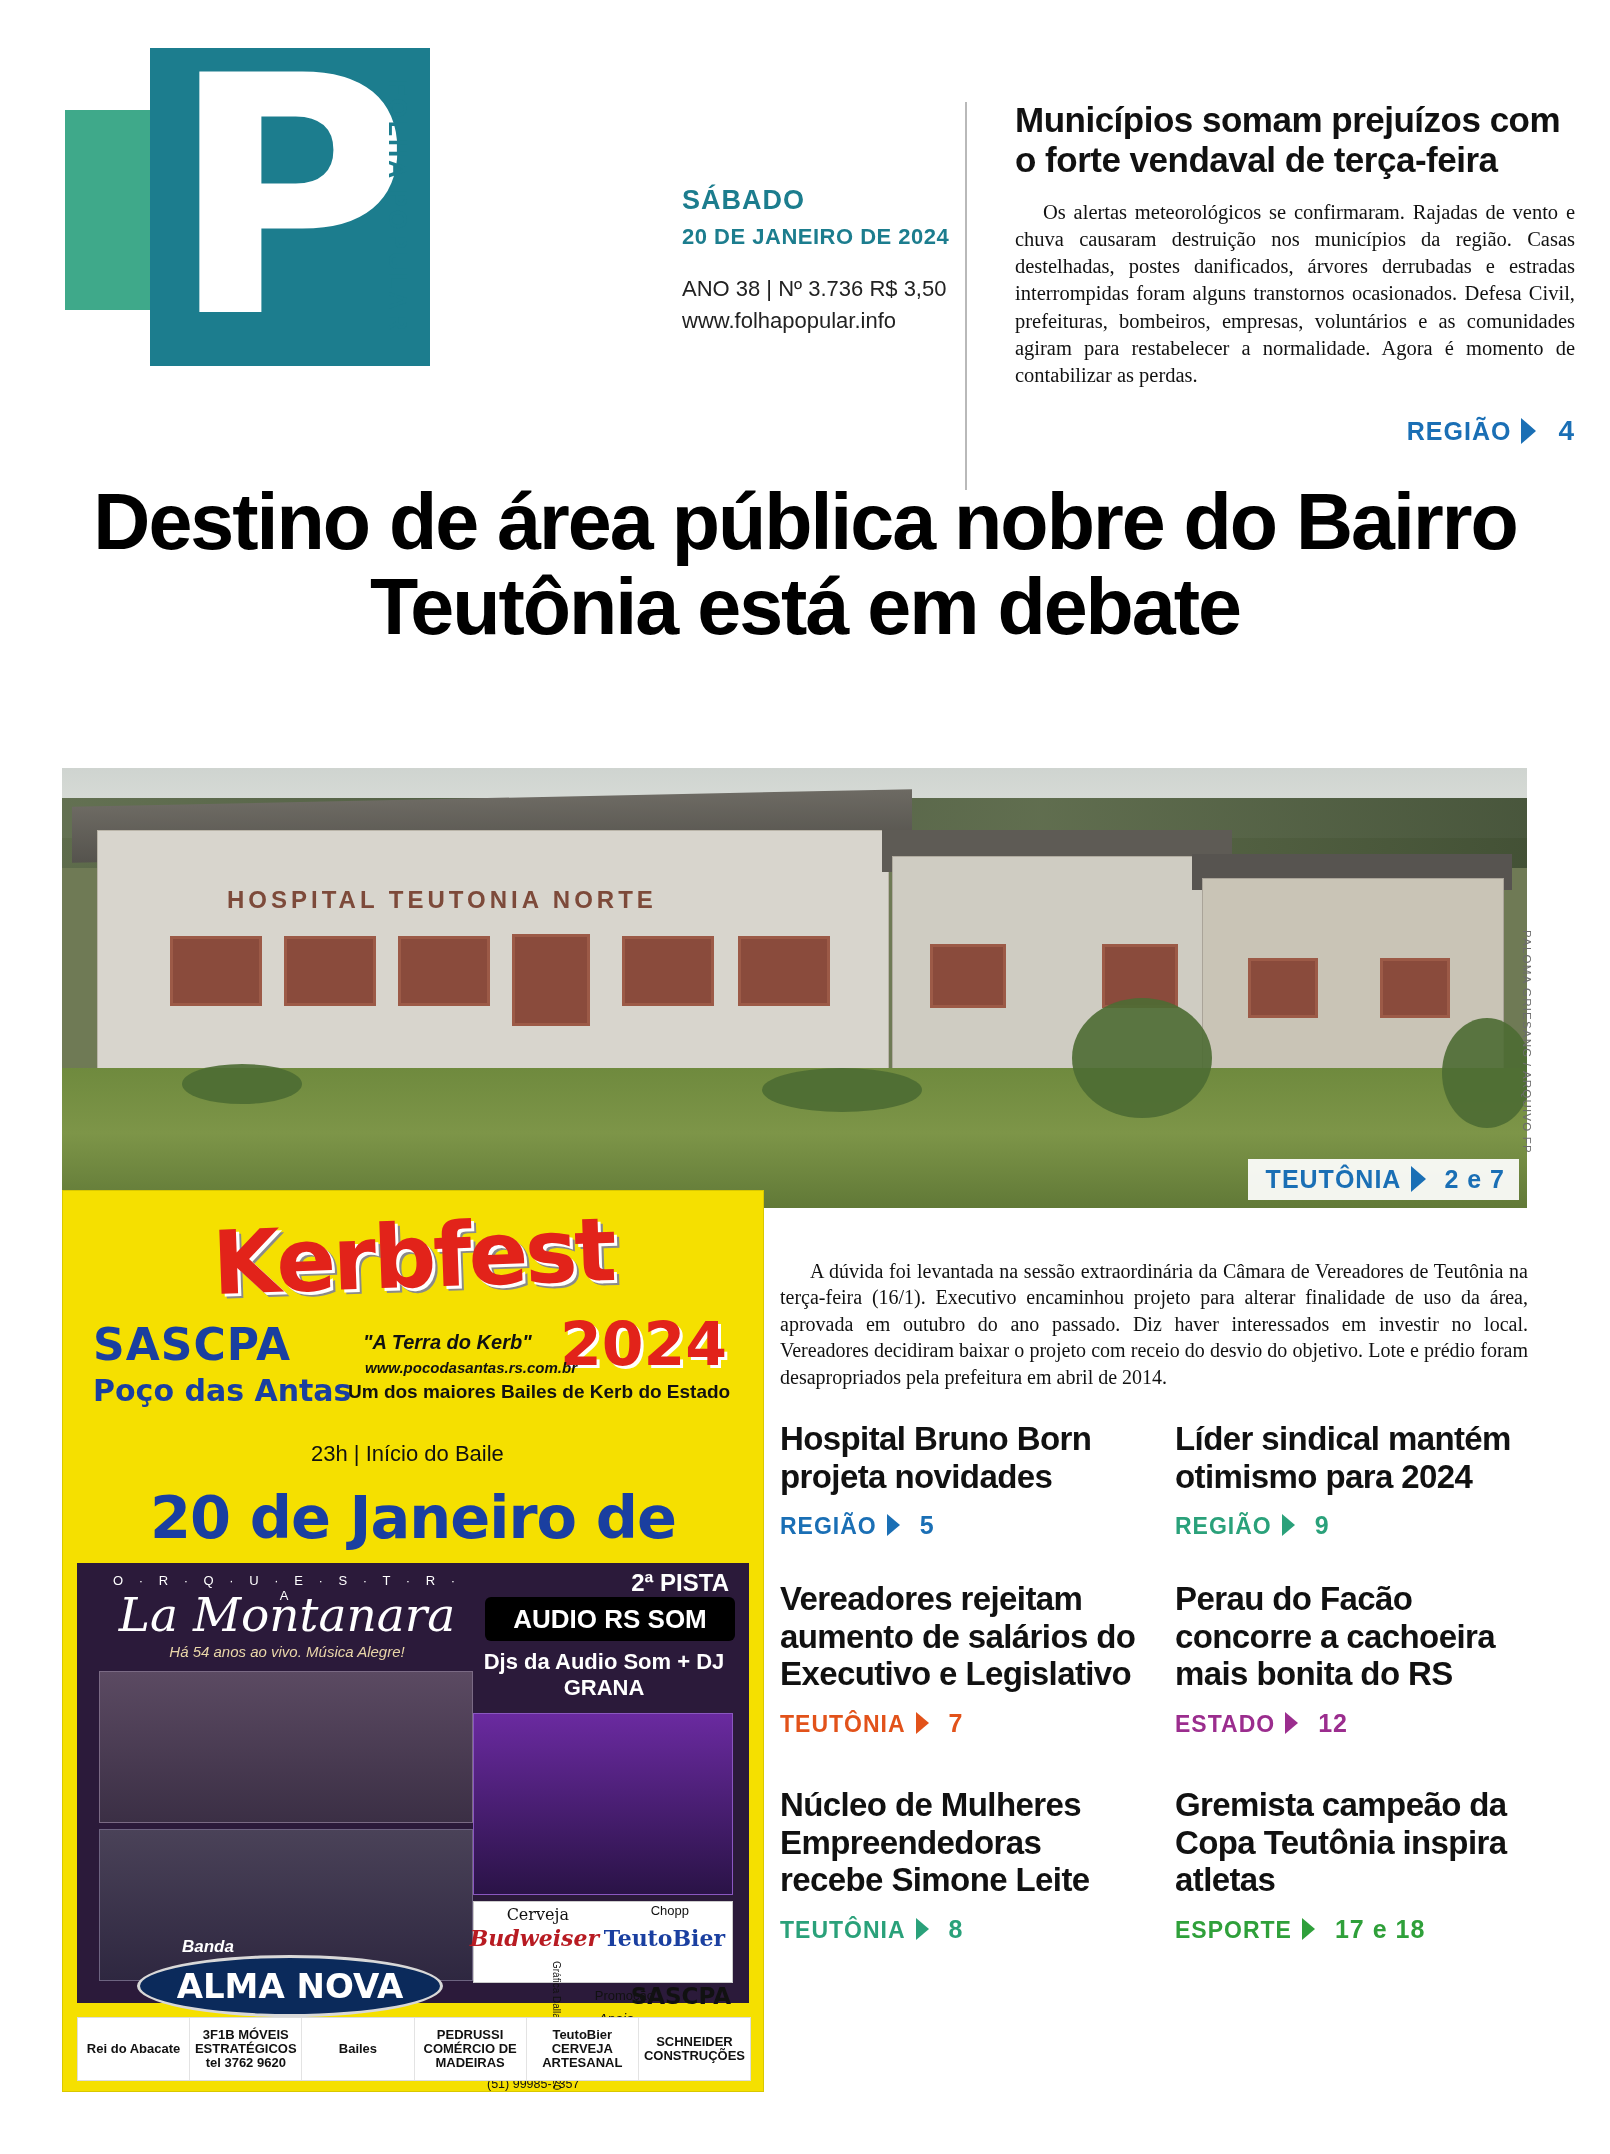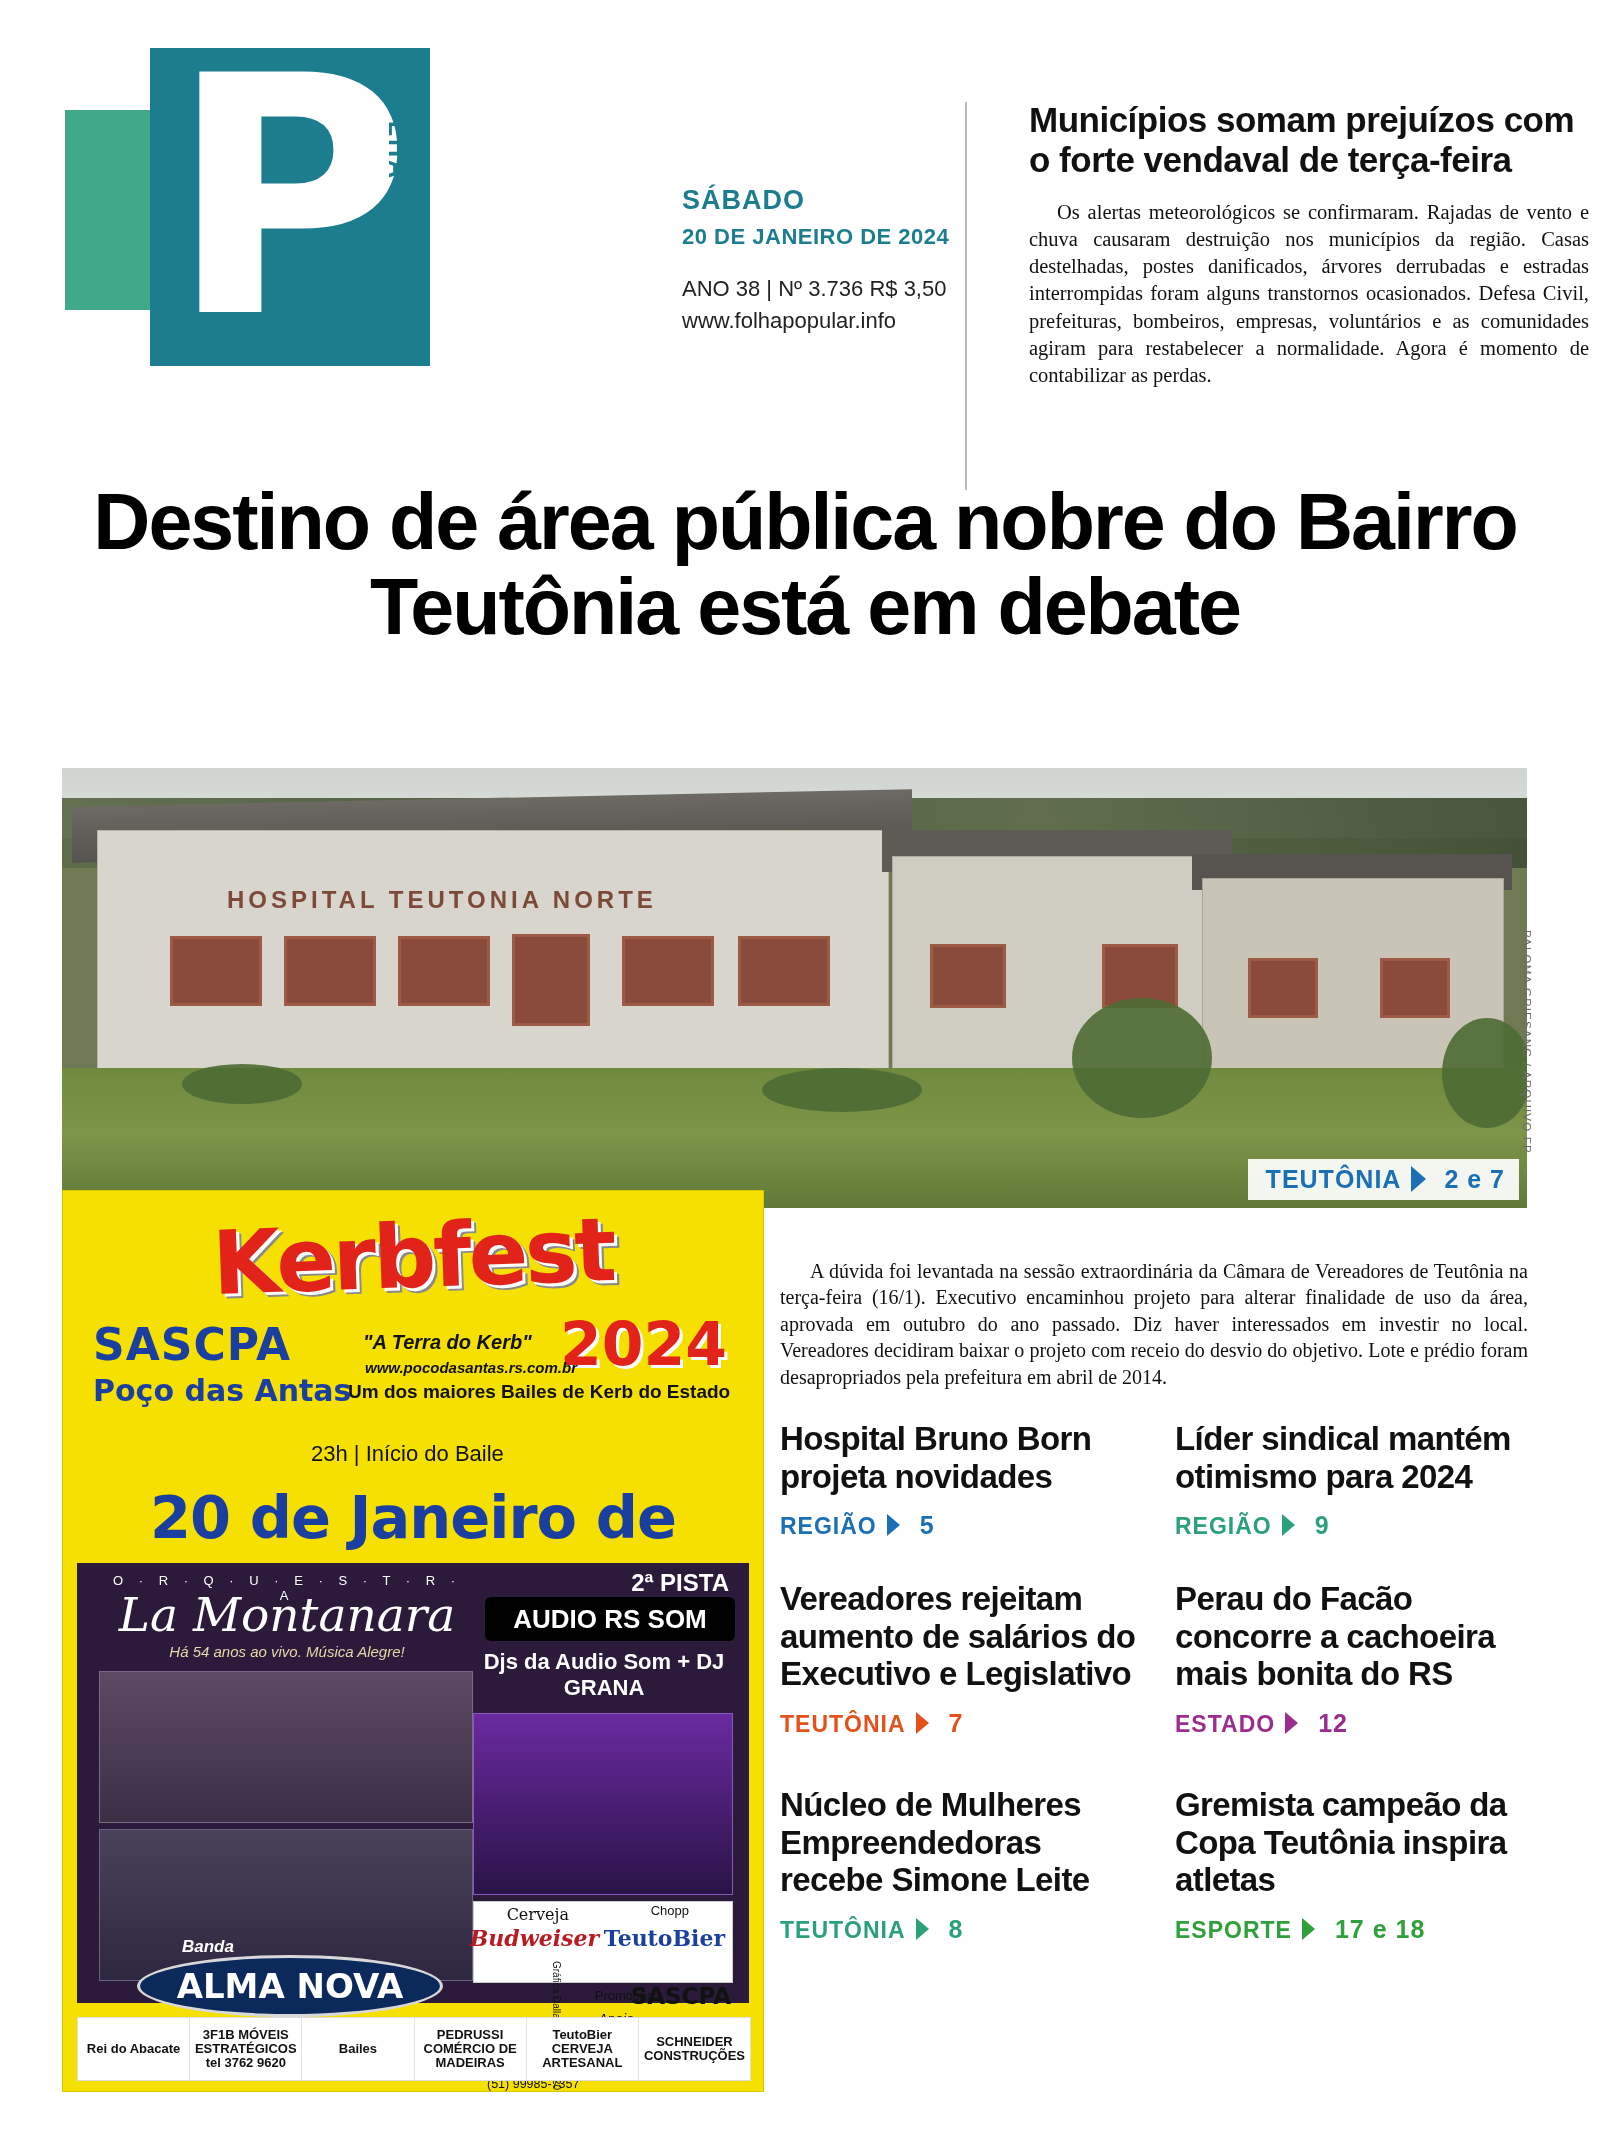--- a/index.html
+++ b/index.html
@@ -16,21 +16,21 @@
   .logo-vertical{position:absolute;left:352px;top:40px;width:300px;height:40px;transform:rotate(90deg);transform-origin:left top;color:#1c7d8e;font-weight:700;font-size:25px;letter-spacing:3px;font-family:"Liberation Sans",sans-serif;}
 
   .dateblock{position:absolute;left:575px;top:145px;width:320px;margin-left:47px;}
   .dateblock .d1{color:#1c7d8e;font-weight:700;font-size:27px;letter-spacing:1px;}
   .dateblock .d2{color:#1c7d8e;font-weight:700;font-size:22px;letter-spacing:0.5px;margin-top:8px;}
   .dateblock .d3{color:#222;font-size:22px;margin-top:26px;}
   .dateblock .d4{color:#222;font-size:22px;margin-top:6px;}
 
   .vrule{position:absolute;left:905px;top:62px;width:2px;height:388px;background:#b9b9b9;}
 
-  .teaser{position:absolute;left:955px;top:60px;width:560px;margin-left:14px;}
+  .teaser{position:absolute;left:955px;top:60px;width:560px;}
   .teaser h2{margin:0;font-size:35px;line-height:1.15;font-weight:600;color:#111;font-family:"Liberation Sans",sans-serif;letter-spacing:-0.5px;}
   .teaser p{margin:18px 0 0 0;font-family:"Liberation Serif",serif;font-size:20.5px;line-height:1.33;text-align:justify;color:#111;text-indent:28px;}
   .teaser .ref{margin-top:26px;text-align:right;font-weight:700;font-size:25px;color:#1a6fb5;letter-spacing:1px;}
   .teaser .ref .pg{color:#1a6fb5;margin-left:18px;font-size:28px;}
   .flag{display:inline-block;width:0;height:0;border-top:13px solid transparent;border-bottom:13px solid transparent;border-left:15px solid #1a6fb5;vertical-align:-4px;margin:0 4px 0 10px;}
 
   
   .headline{position:absolute;left:60px;top:480px;width:1490px;text-align:center;font-weight:700;font-size:79px;line-height:1.07;letter-spacing:-2px;color:#000;font-family:"Liberation Sans",sans-serif;}
 
   
@@ -121,20 +121,23 @@
       <div class="d2">20 DE JANEIRO DE 2024</div>
       <div class="d3">ANO 38 | Nº 3.736 R$ 3,50</div>
       <div class="d4">www.folhapopular.info</div>
     </div>
 
     <div class="vrule"></div>
 
     <div class="teaser">
       <h2>Municípios somam prejuízos com o forte vendaval de terça-feira</h2>
       <p>Os alertas meteorológicos se confirmaram. Rajadas de vento e chuva causaram destruição nos municípios da região. Casas destelhadas, postes danificados, árvores derrubadas e estradas interrompidas foram alguns transtornos ocasionados. Defesa Civil, prefeituras, bombeiros, empresas, voluntários e as comunidades agiram para restabelecer a normalidade. Agora é momento de contabilizar as perdas.</p>
+      <div class="ref">
+        <span>REGIÃO</span><span class="flag"></span><span class="pg">4</span>
+      </div>
     </div>
   </div>
 
   <div class="headline">Destino de área pública nobre do Bairro Teutônia está em debate</div>
 
   <div class="photo">
     <div class="sky"></div>
     <div class="treeline"></div>
     <div class="roofA"></div>
     <div class="bldgA"></div>

